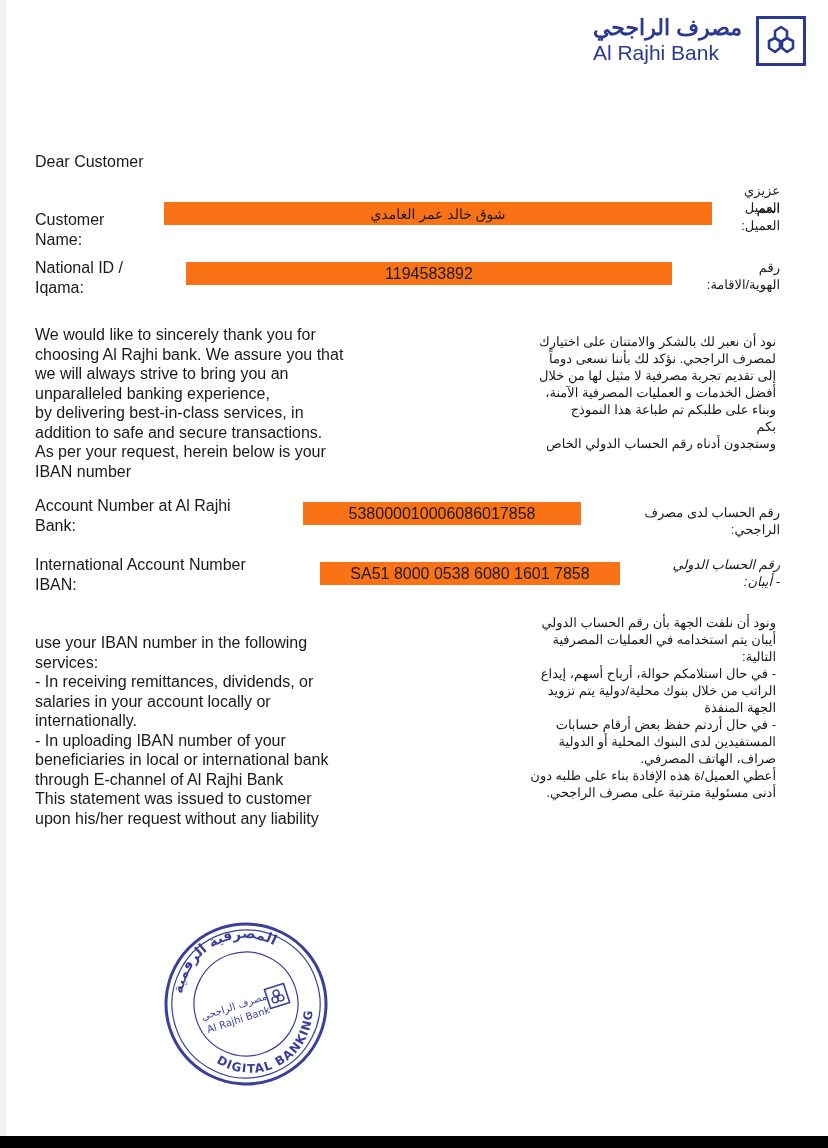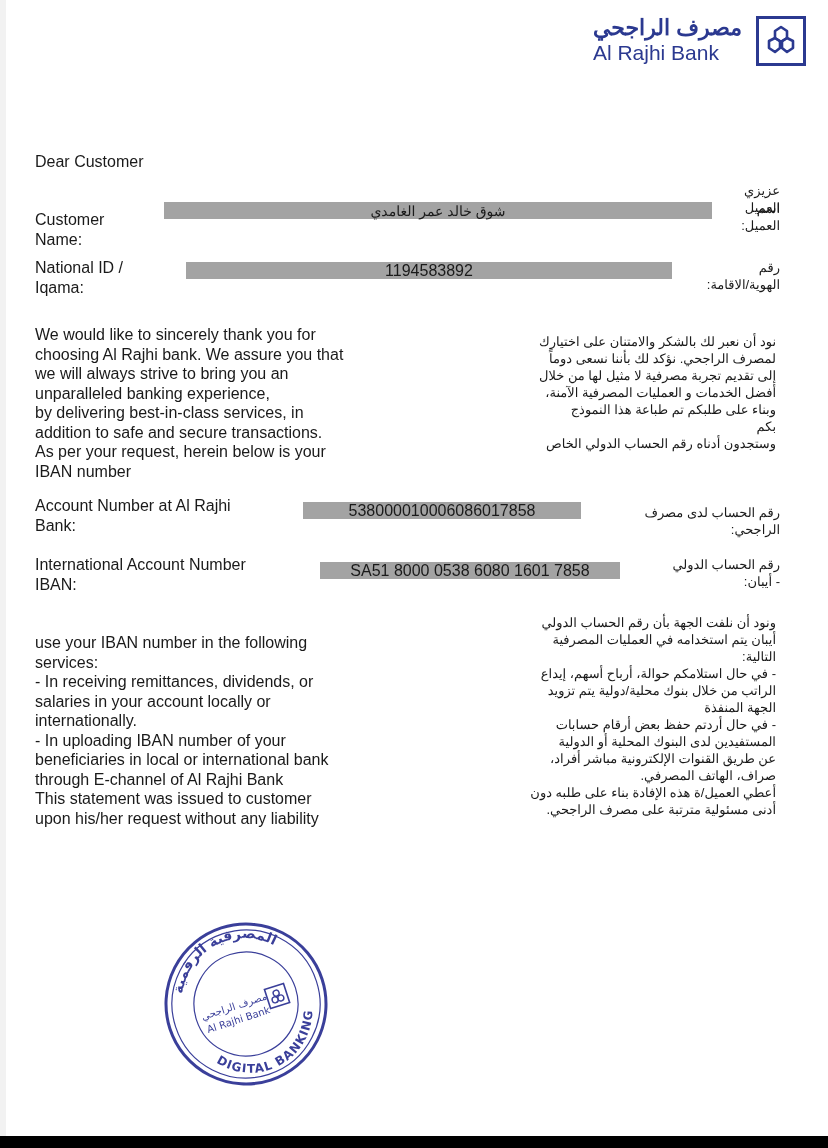--- a/index.html
+++ b/index.html
@@ -9,21 +9,21 @@
     .bottom-bar { position: absolute; left: 0; top: 1136px; width: 828px; height: 12px; background: #000; }
 
     .logo { position: absolute; top: 16px; right: 22px; display: flex; align-items: center; }
     .logo-text { text-align: left; margin-right: 14px; color: #2b3990; }
     .logo-ar { font-size: 22px; line-height: 24px; direction: rtl; text-align: left; font-weight: bold; }
     .logo-en { font-size: 21px; line-height: 26px; }
     .logo-box { width: 50px; height: 50px; border: 3px solid #2b3990; display: flex; align-items: center; justify-content: center; }
 
     .en { position: absolute; left: 35px; font-size: 16px; line-height: 19.5px; color: #1a1a1a; }
     .ar { position: absolute; right: 48px; font-size: 13px; line-height: 17px; direction: rtl; text-align: right; color: #1a1a1a; }
-    .field { position: absolute; background: #a3a3a3; height: 17px; display: flex; align-items: center; justify-content: center; font-size: 16px; }
+    .field { position: absolute; background: #f97316; height: 23px; display: flex; align-items: center; justify-content: center; font-size: 16px; }
     .field.rtl { direction: rtl; font-size: 14px; }
 
     .stamp { position: absolute; left: 162px; top: 920px; width: 168px; height: 168px; }
   </style>
 </head>
 <body>
 
 <div class="page-edge"></div>
 
 <div class="logo">
@@ -94,21 +94,21 @@
 <div class="ar" style="top:504px;">
   <div>رقم الحساب لدى مصرف</div>
   <div>الراجحي:</div>
 </div>
 
 <div class="en" style="top:555px;">
   <div>International Account Number</div>
   <div>IBAN:</div>
 </div>
 <div class="field" style="left:320px; top:562px; width:300px;">SA51 8000 0538 6080 1601 7858</div>
-<div class="ar" style="top:556px;">
+<div class="ar" style="top:556px;font-style:italic;">
   <div>رقم الحساب الدولي</div>
   <div>- أيبان:</div>
 </div>
 
 <div class="en" style="top:633px;">
   <div>use your IBAN number in the following</div>
   <div>services:</div>
   <div>- In receiving remittances, dividends, or</div>
   <div>salaries in your account locally or</div>
   <div>internationally.</div>
@@ -120,21 +120,20 @@
 </div>
 <div class="ar" style="top:614px; right:52px;">
   <div>ونود أن نلفت الجهة بأن رقم الحساب الدولي</div>
   <div>أيبان يتم استخدامه في العمليات المصرفية</div>
   <div>التالية:</div>
   <div>- في حال استلامكم حوالة، أرباح أسهم، إيداع</div>
   <div>الراتب من خلال  بنوك محلية/دولية يتم تزويد</div>
   <div>الجهة المنفذة</div>
   <div>- في حال أردتم حفظ بعض أرقام حسابات</div>
   <div>المستفيدين لدى البنوك المحلية أو الدولية</div>
-  <div>عن طريق القنوات الإلكترونية مباشر أفراد،</div>
   <div>صراف، الهاتف المصرفي.</div>
   <div>أعطي العميل/ة هذه الإفادة بناء على طلبه دون</div>
   <div>أدنى مسئولية مترتبة على مصرف الراجحي.</div>
 </div>
 
 <div class="stamp">
   <svg width="168" height="168" viewBox="0 0 168 168">
     <defs>
       <path id="arcTop" d="M 22 92 A 62 62 0 0 1 146 70"></path>
       <path id="arcBottom" d="M 30 118 A 62 62 0 0 0 148 96"></path>

